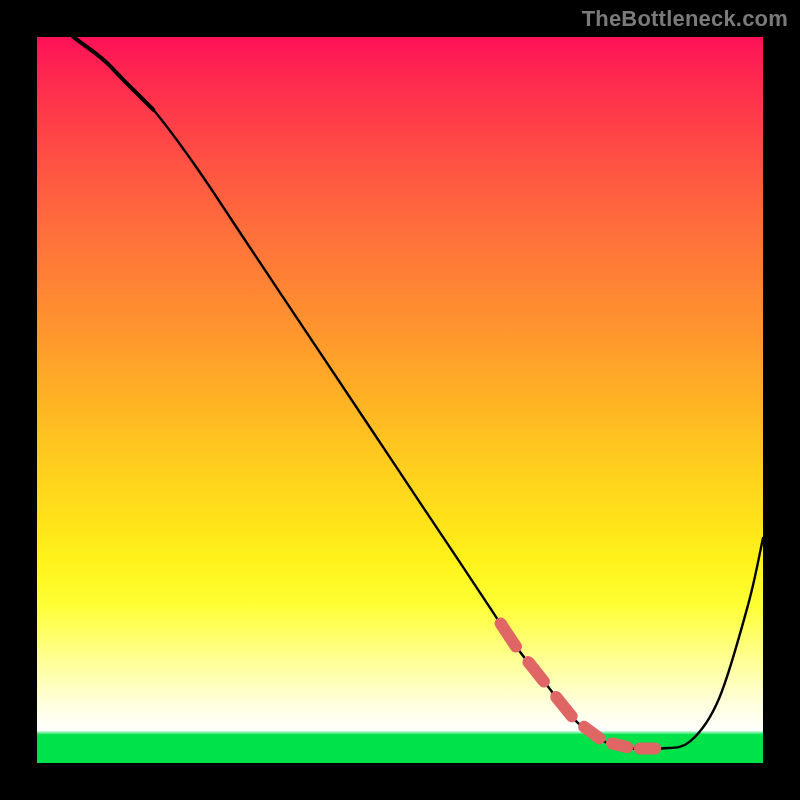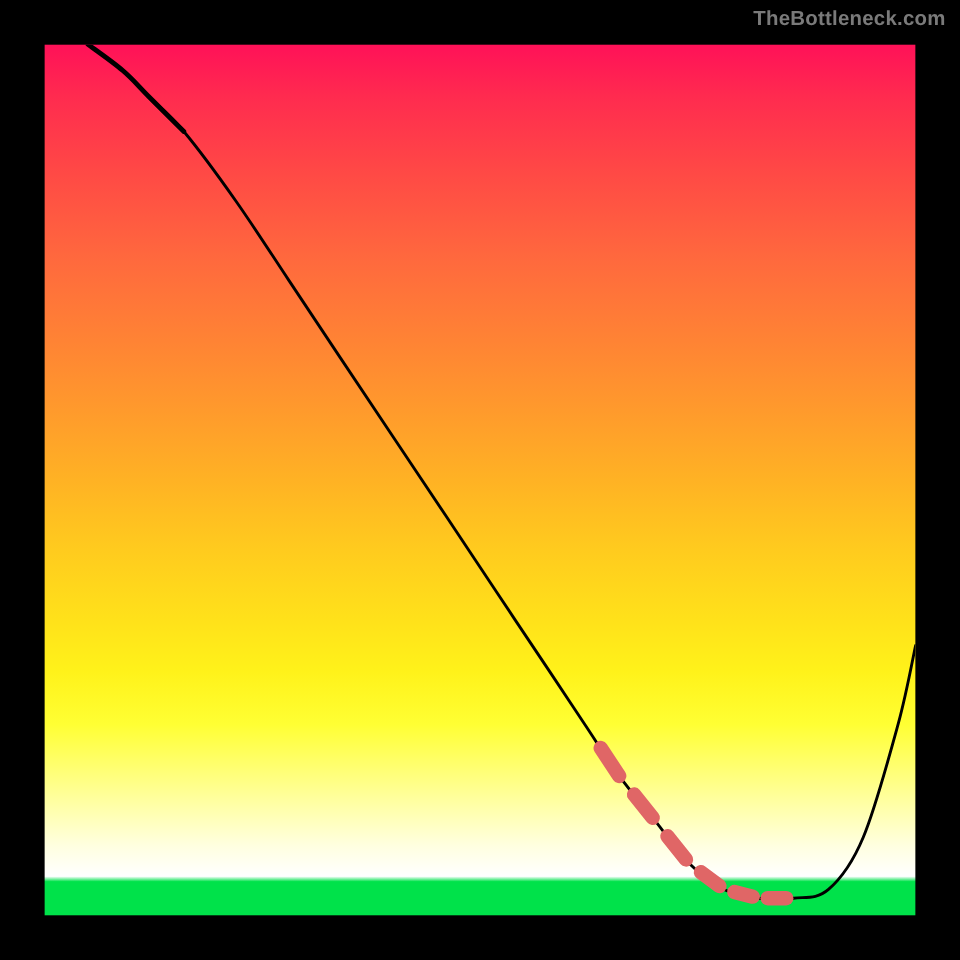--- a/index.html
+++ b/index.html
@@ -15,21 +15,21 @@
   .outer {
     position: absolute;
     inset: 0;
     background: #000;
   }
   .watermark {
     position: absolute;
     top: 6px;
     right: 12px;
     color: #7a7a7a;
-    font-size: 17px;
+    font-size: 22px;
     font-weight: bold;
     letter-spacing: 0.2px;
     z-index: 20;
   }
   .plot-clip {
     position: absolute;
     left: 37px;
     top: 37px;
     width: 726px;
     height: 726px;

